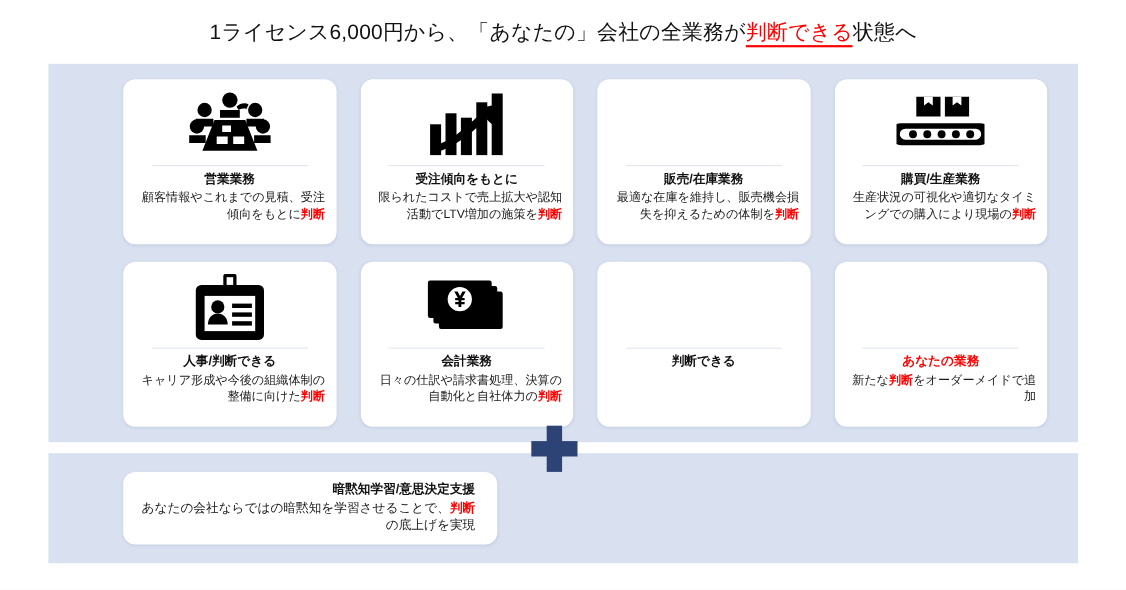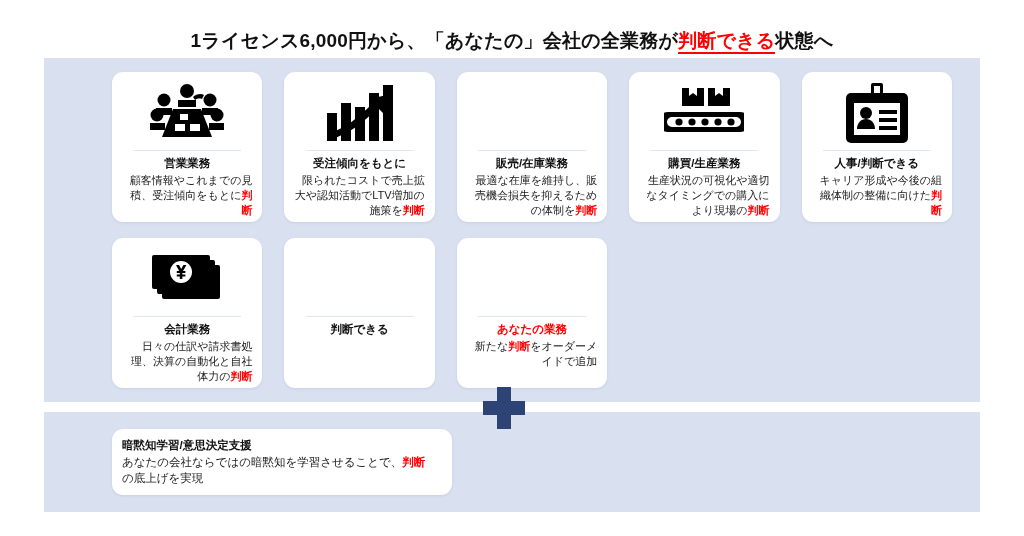--- a/index.html
+++ b/index.html
@@ -15,26 +15,26 @@
   .page {
     position: relative;
     width: 1024px;
     height: 536px;
     background: #ffffff;
   }
 
   
   .title-bar {
     position: absolute;
-    top: 28px;
+    top: 16px;
     left: 0;
     width: 1024px;
     text-align: center;
     font-size: 19px;
-    font-weight: 700;
+    font-weight: 400;
     color: #111111;
     letter-spacing: 0.2px;
     white-space: nowrap;
   }
   .title-bar .hl {
     color: #ff0000;
     border-bottom: 2px solid #ff0000;
     padding-bottom: 1px;
   }
 
@@ -57,21 +57,21 @@
   }
 
   
   .card-grid {
     position: absolute;
     left: 44px;
     top: 58px;
     width: 936px;
     height: 344px;
     display: grid;
-    grid-template-columns: repeat(5, 1fr);
+    grid-template-columns: repeat(4, 1fr);
     grid-template-rows: repeat(2, 1fr);
     column-gap: 22px;
     row-gap: 16px;
     padding: 14px 28px 14px 68px;
   }
 
   .card {
     background: #ffffff;
     border-radius: 11px;
     box-shadow: 0 1px 3px rgba(40, 60, 110, 0.10);
@@ -152,21 +152,21 @@
     align-items: center;
     justify-content: space-between;
     padding: 0 68px;
   }
   .bbox {
     background: #ffffff;
     border-radius: 11px;
     box-shadow: 0 1px 3px rgba(40, 60, 110, 0.10);
     width: 340px;
     padding: 8px 20px 9px 10px;
-    text-align: left;
+    text-align: right;
   }
   .bbox-title {
     font-size: 11.5px;
     font-weight: 700;
     color: #111111;
     line-height: 1.4;
     white-space: nowrap;
   }
   .bbox-body {
     font-size: 11.5px;

